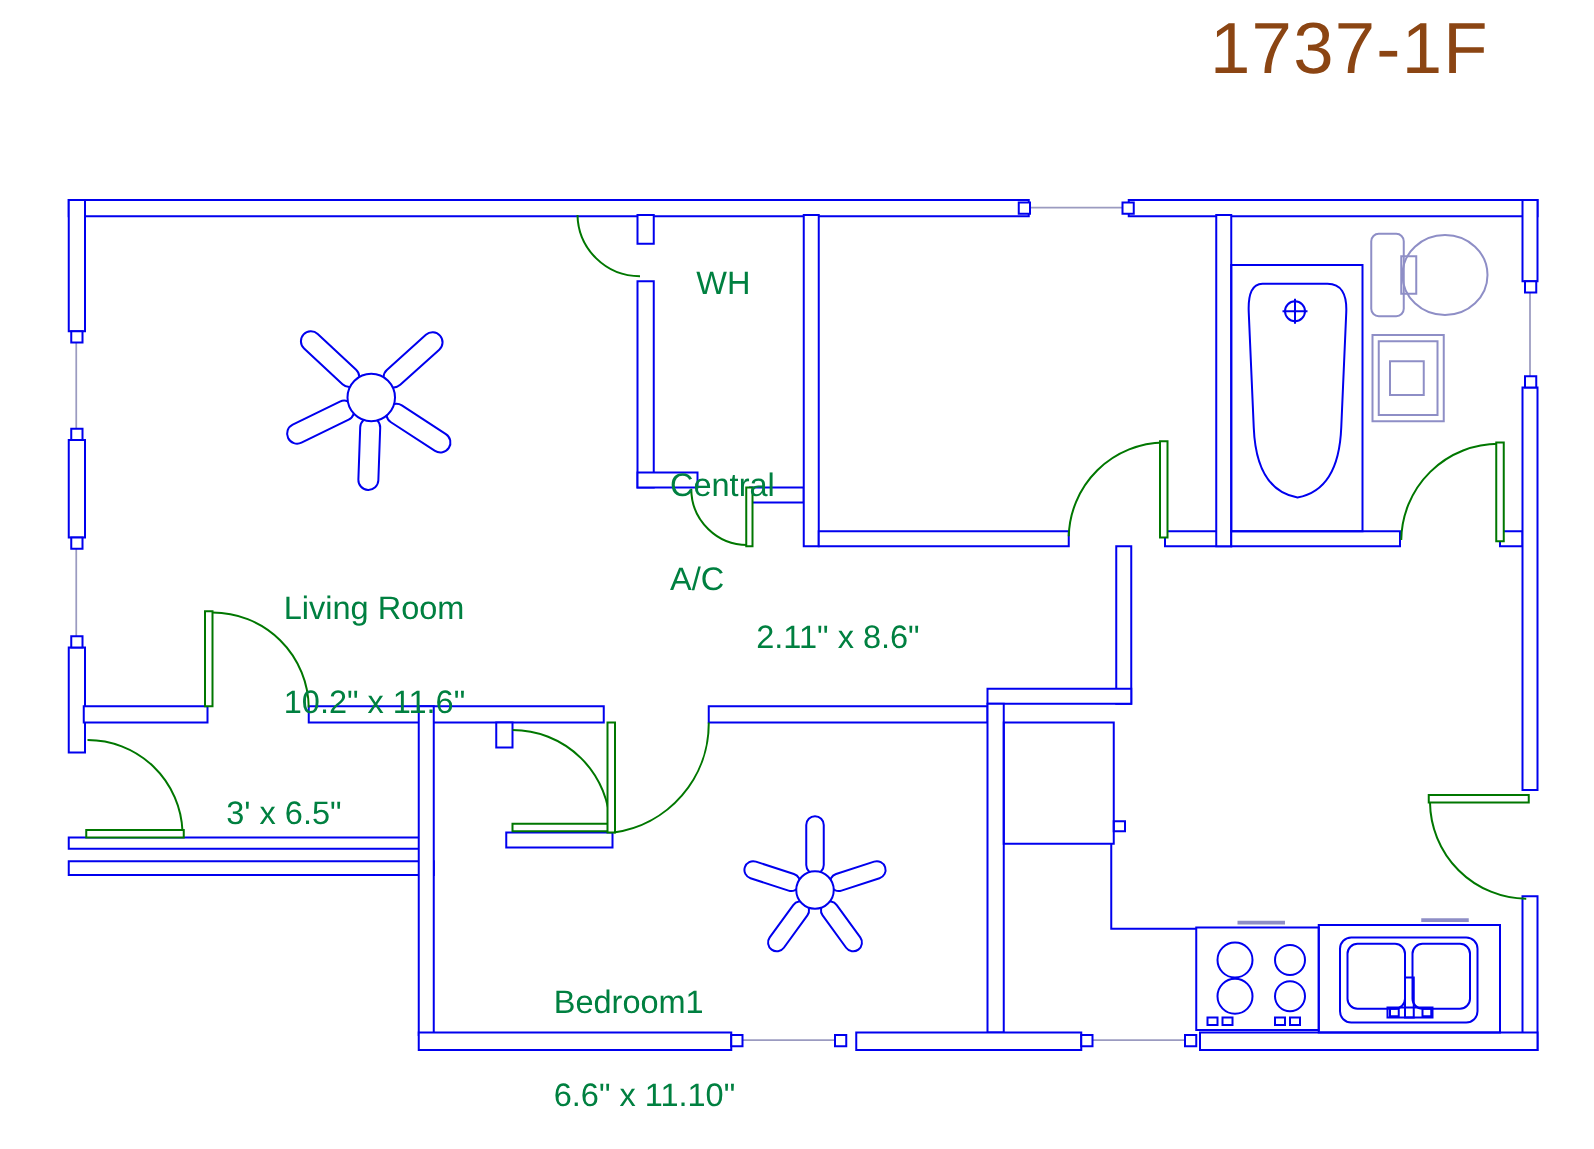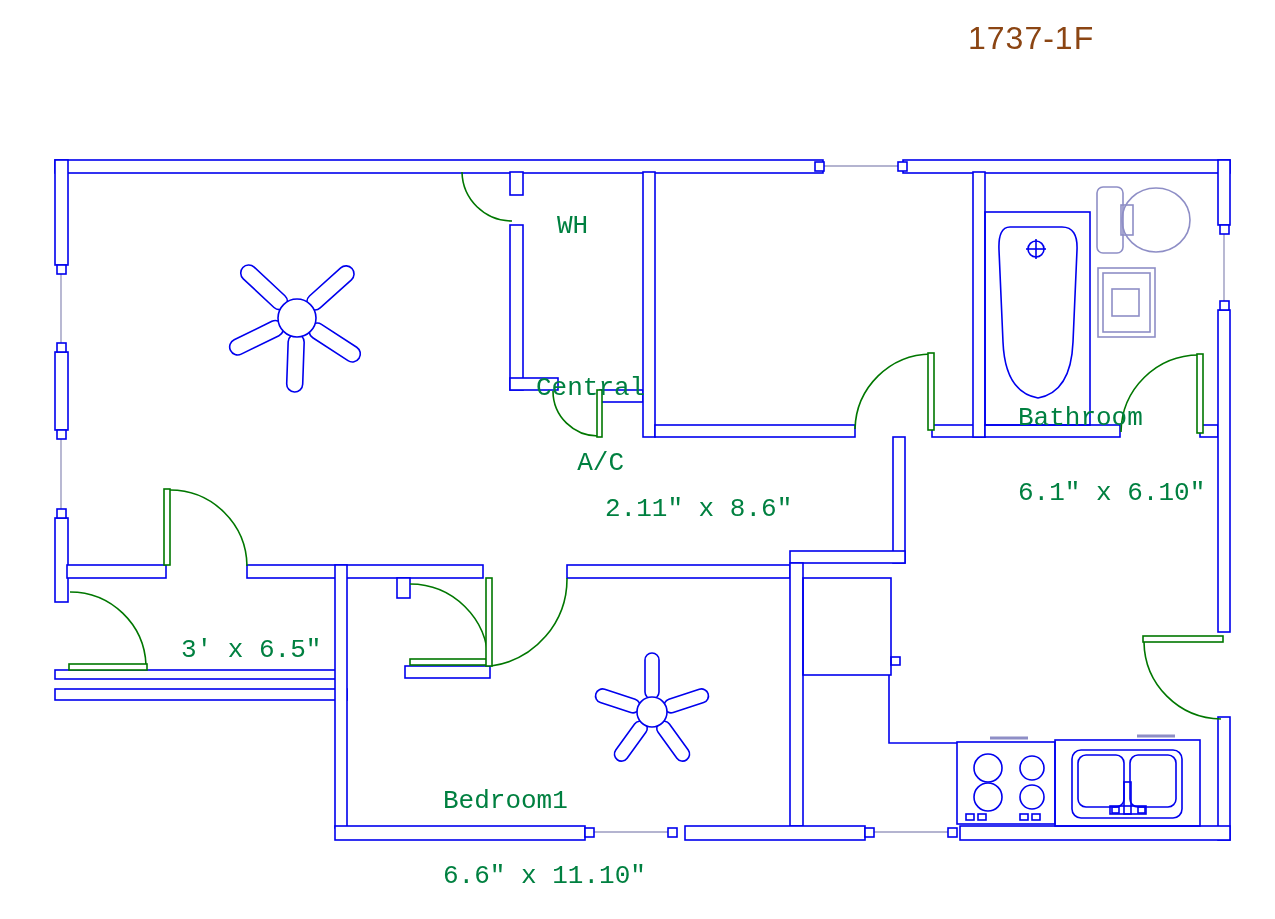--- a/index.html
+++ b/index.html
@@ -1,21 +1,21 @@
 <!DOCTYPE html>
 <html><head>
 <meta charset="utf-8">
 <style>
   html,body{margin:0;padding:0;background:#ffffff;}
   .page{position:relative;width:1275px;height:919px;background:#fff;overflow:hidden;
         font-family:"Liberation Sans",sans-serif;}
   .plan-svg{position:absolute;left:0;top:0;}
-  .lbl{position:absolute;font-size:26px;line-height:25px;color:#008040;white-space:pre;font-family:Liberation Mono, monospace;}
-  .lbl.center{text-align:right;}
-  .title-block{position:absolute;left:968px;top:14px;font-size:32px;line-height:49px;
+  .lbl{position:absolute;font-size:26px;line-height:25px;color:#008040;white-space:pre;}
+  .lbl.center{text-align:left;}
+  .title-block{position:absolute;left:968px;top:14px;font-size:58px;line-height:49px;
                color:#8B4513;white-space:nowrap;letter-spacing:1px;}
   svg .wall{fill:#ffffff;stroke:#0000ee;stroke-width:1.6;}
   svg .wline{fill:none;stroke:#0000ee;stroke-width:1.6;}
   svg .door{fill:none;stroke:#007700;stroke-width:1.6;}
   svg .leaf{fill:#ffffff;stroke:#007700;stroke-width:1.6;}
   svg .fix{fill:none;stroke:#8e8ec6;stroke-width:1.6;}
   svg .win{fill:none;stroke:#9b9bc0;stroke-width:1.4;}
 </style>
 </head>
 <body>
@@ -229,25 +229,25 @@
   </svg>
 
   <div class="lbl" style="left:557px;top:214px">WH</div>
 
   <div class="lbl center" style="left:536px;top:326px;width:88px">
     <div>Central</div>
     <div>A/C</div>
   </div>
 
 
-  <div class="lbl" style="left:1018px;top:356px">
-    <div>Bathroom</div>
-    <div>6.1" x 6.10"</div>
-  </div>
-
+
+  <div class="lbl" style="left:227px;top:424px">
+    <div>Living Room</div>
+    <div>10.2" x 11.6"</div>
+  </div>
 
   <div class="lbl" style="left:605px;top:497px">2.11" x 8.6"</div>
 
   <div class="lbl" style="left:181px;top:638px">3' x 6.5"</div>
 
   <div class="lbl" style="left:443px;top:739px">
     <div>Bedroom1</div>
     <div>6.6" x 11.10"</div>
   </div>
 

